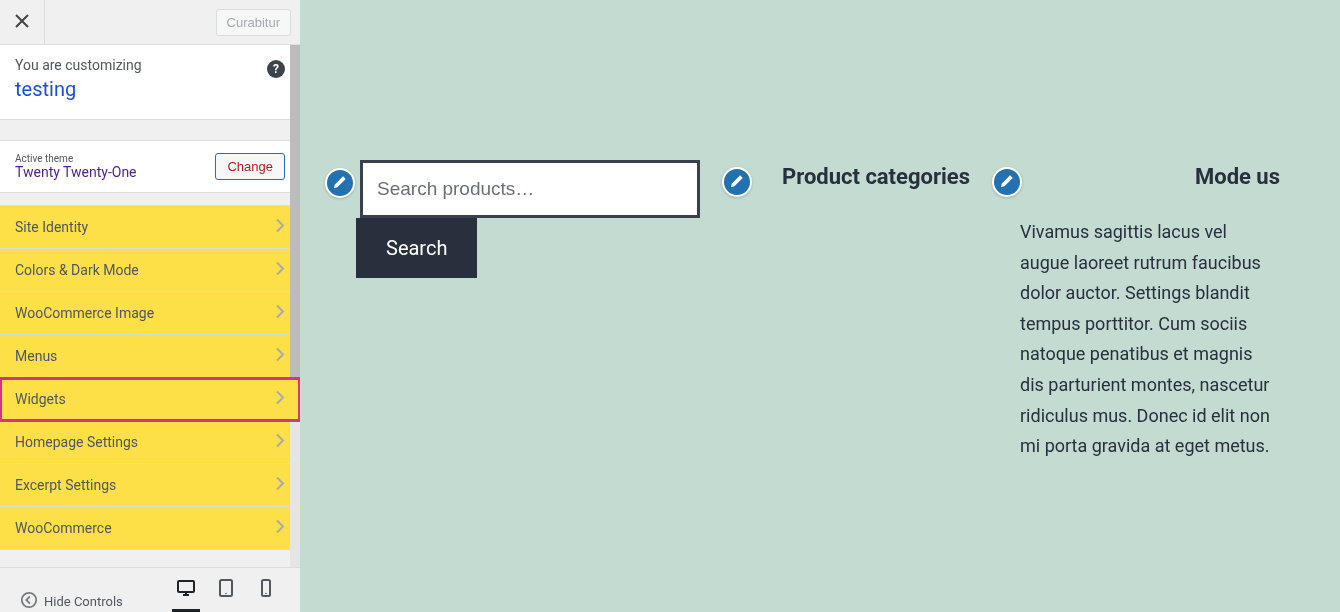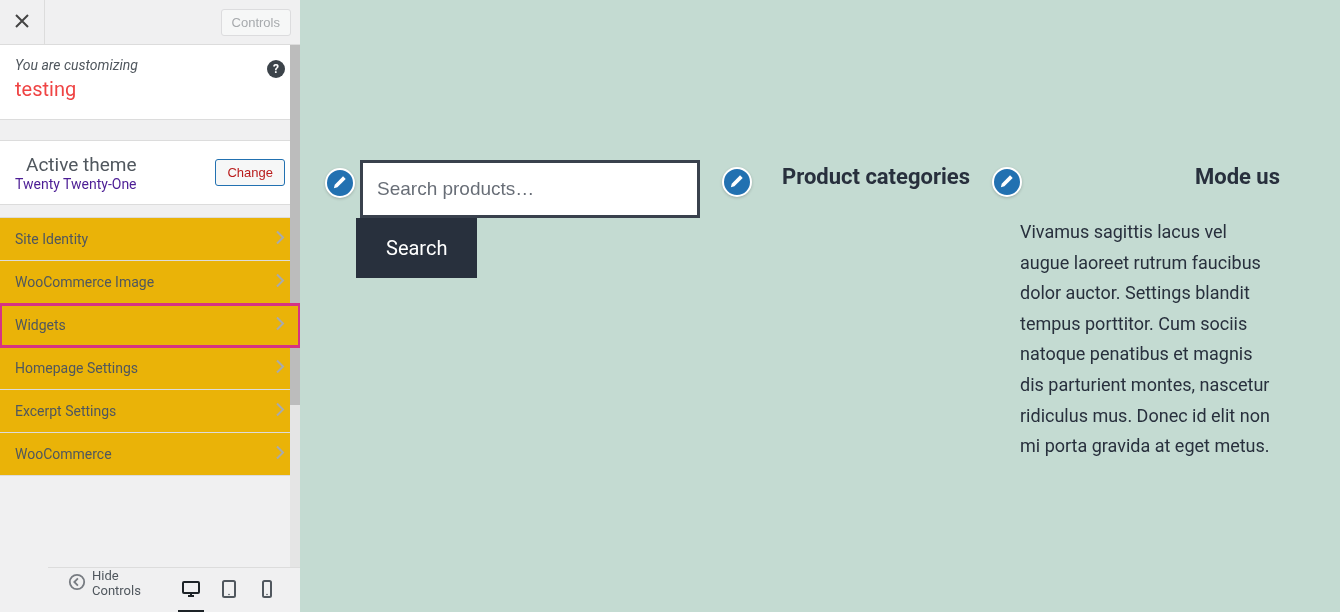--- a/index.html
+++ b/index.html
@@ -11,39 +11,39 @@
     .scrollbar { position: absolute; right: 0; top: 45px; width: 10px; bottom: 45px; background: #e5e5e5; }
     .scrollbar-thumb { width: 10px; background: #bcbcbc; height: 360px; }
     
     .topbar { height: 45px; display: flex; align-items: center; justify-content: space-between; padding: 0 9px 0 0; border-bottom: 1px solid #dcdcdc; background: #f0f0f1; }
     .close-btn { width: 45px; height: 45px; display: flex; align-items: center; justify-content: center; border-right: 1px solid #dcdcdc; cursor: pointer; }
     .close-btn svg { width: 14px; height: 14px; fill: #444; }
     .published-btn { background: #f6f7f7; border: 1px solid #dcdcde; color: #a7aaad; border-radius: 3px; padding: 5px 10px; font-size: 13px; cursor: default; }
     
     .section-intro { background: #fff; padding: 12px 15px 18px; border-bottom: 1px solid #dcdcdc; position: relative; }
     .help-icon { position: absolute; right: 15px; top: 15px; width: 18px; height: 18px; background: #3c434a; border-radius: 50%; color: #fff; font-size: 12px; font-weight: bold; display: flex; align-items: center; justify-content: center; cursor: pointer; }
-    .intro-label { font-size: 14px; color: #50575e; margin-bottom: 4px; font-style: italic; }
-    .site-name { font-size: 20px; color: #ef4444; font-weight: 400; }
+    .intro-label { font-size: 14px; color: #50575e; margin-bottom: 4px; }
+    .site-name { font-size: 20px; color: #1d4ed8; font-weight: 400; }
     
     .gap { height: 20px; }
     
     .theme-row { background: #fff; padding: 12px 15px; display: flex; justify-content: space-between; align-items: center; border-top: 1px solid #dcdcdc; border-bottom: 1px solid #dcdcdc; }
-    .theme-info .label { font-size: 19px; color: #50575e; text-align: right; }
+    .theme-info .label { font-size: 10px; color: #50575e; }
     .theme-info .name { font-size: 14px; font-weight: 400; color: #4c1d95; }
     .change-btn { border: 1px solid #2271b1; color: #b91c1c; background: #f6f7f7; border-radius: 3px; padding: 5px 11px; font-size: 13px; cursor: pointer; }
     
     .gap2 { height: 12px; }
     
-    .menu-item { background: #eab308; padding: 13px 42px 13px 15px; border-bottom: 1px solid #dcdcdc; font-size: 14px; color: #50575e; cursor: pointer; position: relative; }
+    .menu-item { background: #fde047; padding: 13px 42px 13px 15px; border-bottom: 1px solid #dcdcdc; font-size: 14px; color: #50575e; cursor: pointer; position: relative; }
     .menu-item:first-of-type { border-top: 1px solid #dcdcdc; }
     .menu-item .chev { position: absolute; right: 12px; top: 50%; transform: translateY(-50%); }
     .menu-item .chev svg { width: 16px; height: 16px; fill: #a7aaad; }
     .menu-item.highlighted { outline: 3px solid #d63384; outline-offset: -2px; z-index: 2; }
     
-    .footer { height: 45px; background: #f0f0f1; border-top: 1px solid #dcdcdc; display: flex; align-items: flex-start; padding: 0 14px; margin-left: 48px; }
+    .footer { height: 45px; background: #f0f0f1; border-top: 1px solid #dcdcdc; display: flex; align-items: flex-end; padding: 0 14px; }
     .hide-controls { display: flex; align-items: center; gap: 6px; font-size: 13px; color: #50575e; cursor: pointer; padding: 0 6px; }
     .hide-controls svg { width: 18px; height: 18px; fill: #787c82; }
     .spacer { flex: 1; }
     .device-btn { width: 40px; height: 45px; display: flex; align-items: center; justify-content: center; cursor: pointer; position: relative; }
     .device-btn svg { width: 20px; height: 20px; fill: #50575e; }
     .device-btn.active::after { content: ""; position: absolute; bottom: 0; left: 6px; right: 6px; height: 3px; background: #1d2327; }
     
     
     .preview { flex: 1; background: #c4dbd2; height: 612px; overflow: hidden; padding-top: 160px; }
     .widgets-row { display: flex; gap: 50px; padding-left: 60px; }
@@ -76,21 +76,21 @@
   <div class="sidebar-scroll">
 
     <div class="topbar">
       <div class="close-btn">
         <span>
           <svg viewBox="0 0 14 14">
               <path d="M13 1L1 13M1 1l12 12" stroke="#444" stroke-width="2" fill="none"></path>
             </svg>
         </span>
       </div>
-      <button class="published-btn">Controls</button>
+      <button class="published-btn">Curabitur</button>
     </div>
 
     <div class="section-intro">
       <div class="help-icon">?</div>
       <div class="intro-label">You are customizing</div>
       <div class="site-name">testing</div>
     </div>
 
     <div class="gap"></div>
 
@@ -101,21 +101,27 @@
       </div>
       <button class="change-btn">Change</button>
     </div>
 
     <div class="gap2"></div>
 
     <div id="menu-items">
         <div class="menu-item"><span>Site Identity</span><span class="chev"><svg viewBox="0 0 16 16">
               <path d="M5 2l6 6-6 6" fill="none" stroke="#a7aaad" stroke-width="2"></path>
             </svg></span></div>
+        <div class="menu-item"><span>Colors &amp; Dark Mode</span><span class="chev"><svg viewBox="0 0 16 16">
+              <path d="M5 2l6 6-6 6" fill="none" stroke="#a7aaad" stroke-width="2"></path>
+            </svg></span></div>
         <div class="menu-item"><span>WooCommerce Image</span><span class="chev"><svg viewBox="0 0 16 16">
+              <path d="M5 2l6 6-6 6" fill="none" stroke="#a7aaad" stroke-width="2"></path>
+            </svg></span></div>
+        <div class="menu-item"><span>Menus</span><span class="chev"><svg viewBox="0 0 16 16">
               <path d="M5 2l6 6-6 6" fill="none" stroke="#a7aaad" stroke-width="2"></path>
             </svg></span></div>
         <div class="menu-item highlighted"><span>Widgets</span><span class="chev"><svg viewBox="0 0 16 16">
               <path d="M5 2l6 6-6 6" fill="none" stroke="#a7aaad" stroke-width="2"></path>
             </svg></span></div>
         <div class="menu-item"><span>Homepage Settings</span><span class="chev"><svg viewBox="0 0 16 16">
               <path d="M5 2l6 6-6 6" fill="none" stroke="#a7aaad" stroke-width="2"></path>
             </svg></span></div>
         <div class="menu-item"><span>Excerpt Settings</span><span class="chev"><svg viewBox="0 0 16 16">
               <path d="M5 2l6 6-6 6" fill="none" stroke="#a7aaad" stroke-width="2"></path>

